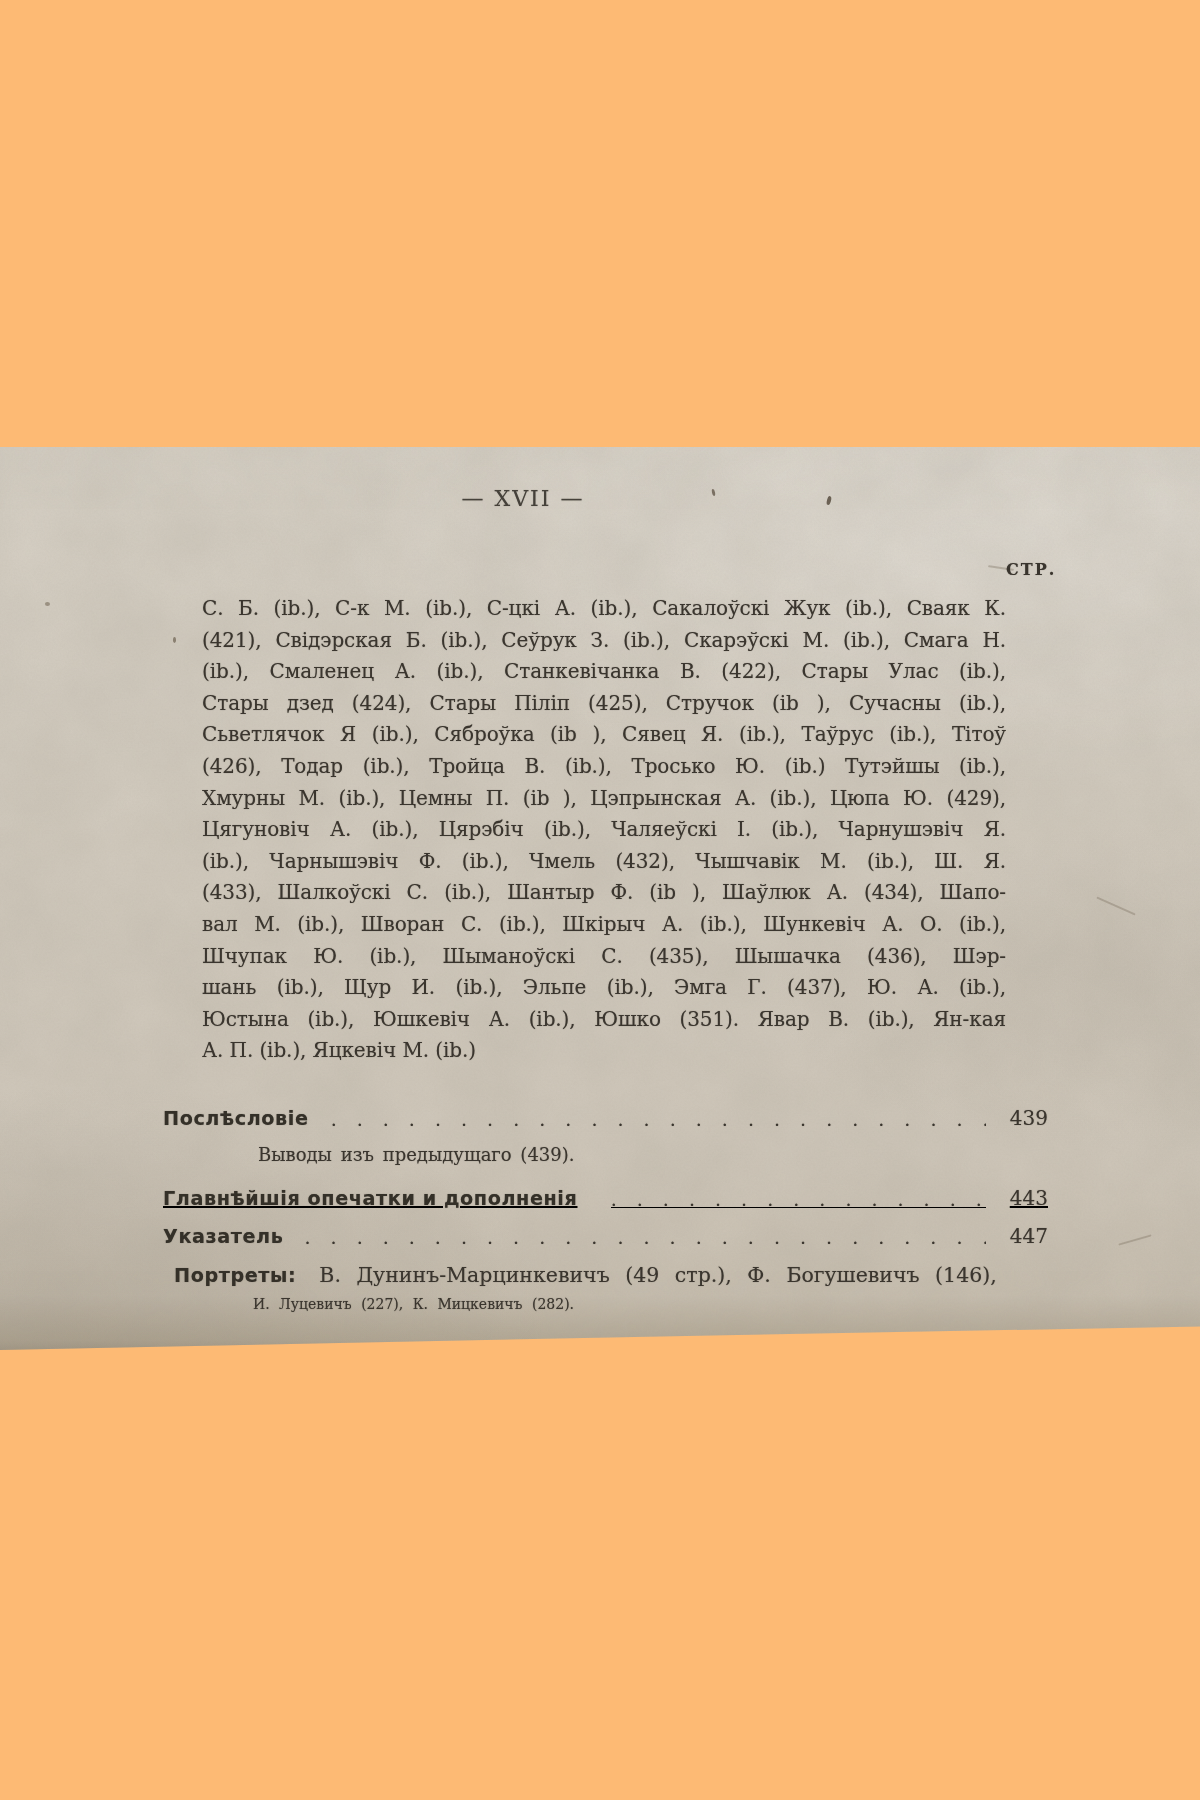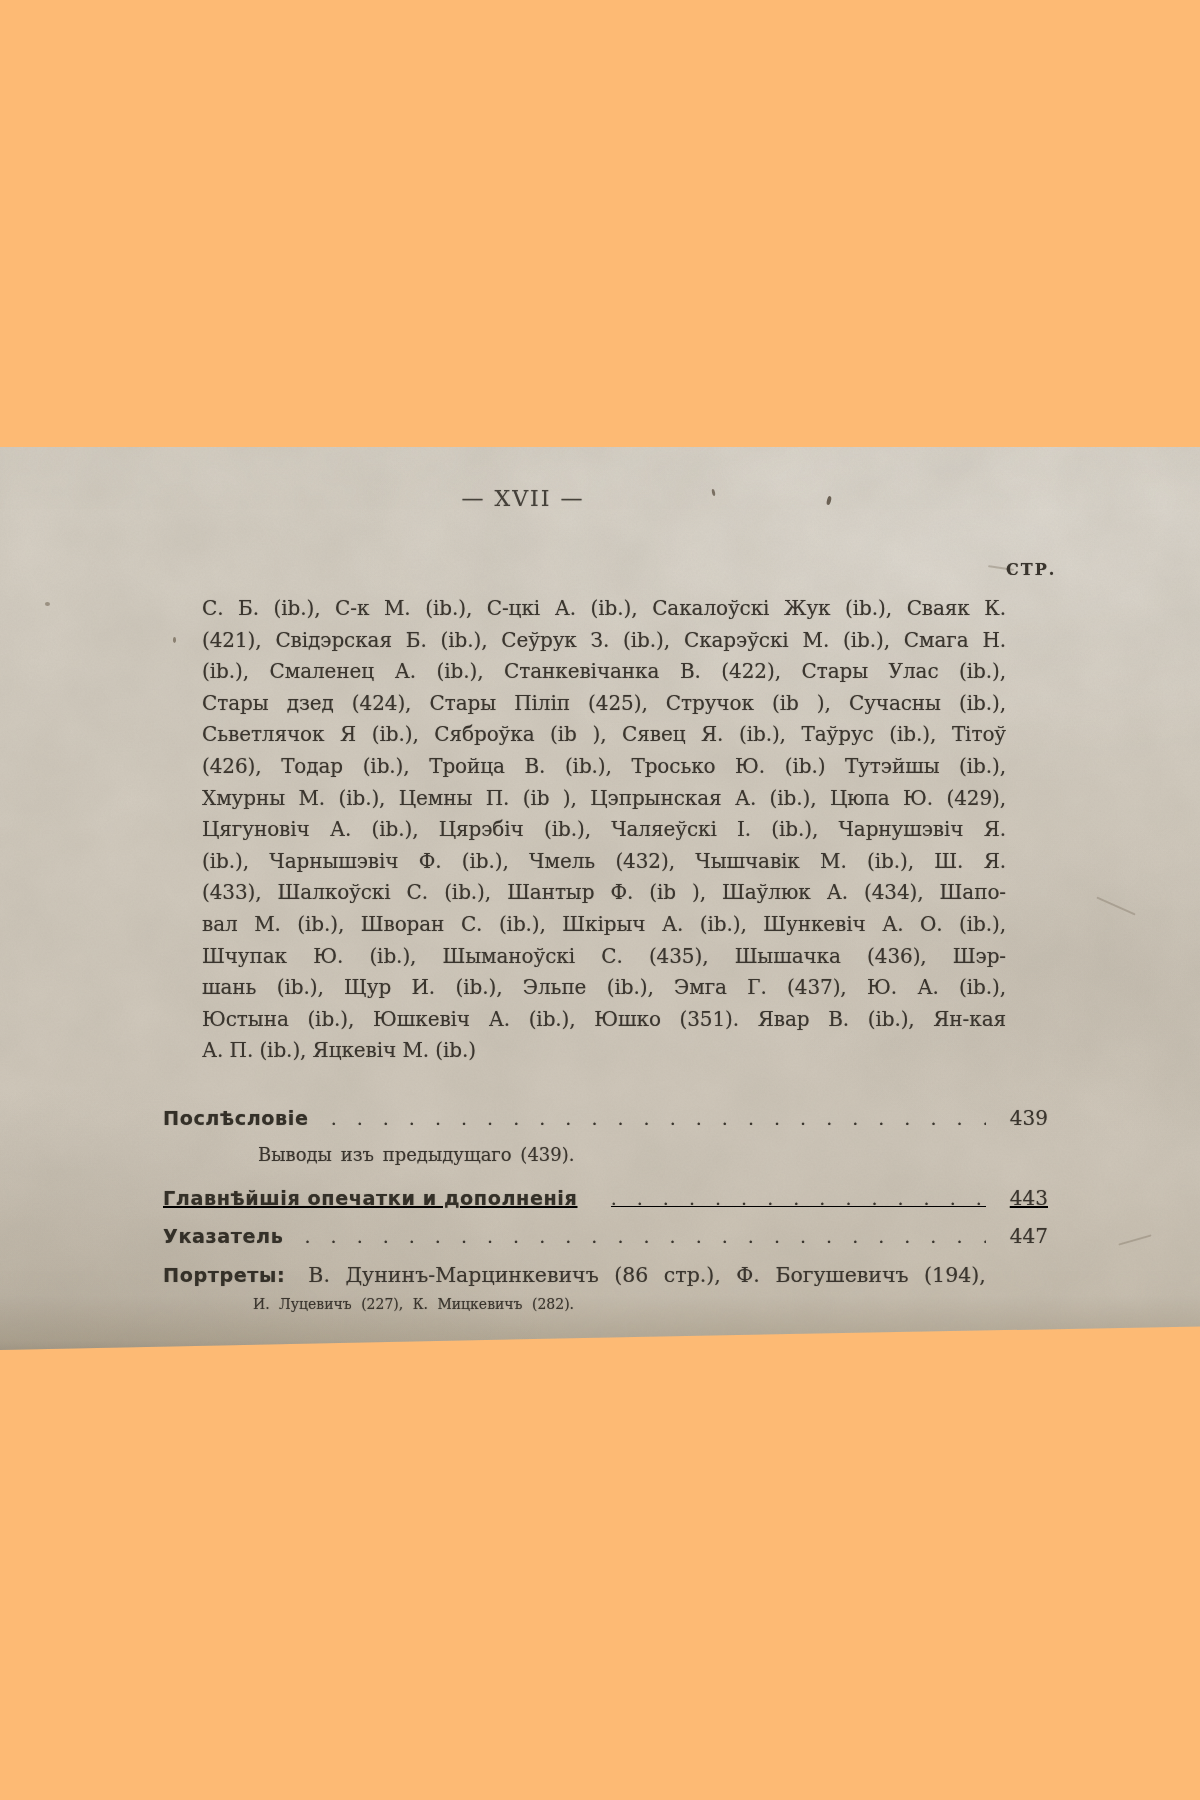--- a/index.html
+++ b/index.html
@@ -31,37 +31,37 @@
   .idx{
     position:absolute;left:202px;top:149px;width:804px;
     font-size:20px;letter-spacing:-0.1px;
   }
   .jline{
     height:31.6px;overflow:hidden;white-space:nowrap;
     text-align:justify;text-align-last:justify;
   }
   .jline.noj{text-align-last:left;}
   .toc-row{
-    position:absolute;left:163px;width:885px;display:flex;align-items:center;
+    position:absolute;left:163px;width:885px;display:flex;align-items:flex-end;
   }
   .toc-label{
     font-family:"DejaVu Sans", sans-serif;font-weight:bold;font-size:20px;
     letter-spacing:0.6px;color:#343028;text-shadow:0 0 1px rgba(52,48,40,0.5);
     white-space:nowrap;flex:0 0 auto;transform:scaleX(0.96);transform-origin:left;
   }
   .dots{
     flex:1 1 auto;overflow:hidden;white-space:nowrap;margin:0 10px 0 16px;
     font-size:19px;word-spacing:14px;color:#3a352e;text-shadow:0 0 1px rgba(58,53,46,0.45);
   }
   .toc-page{
     flex:0 0 52px;text-align:right;font-size:20px;color:#3a352e;
     text-shadow:0 0 1px rgba(58,53,46,0.5);
   }
   .subnote{position:absolute;font-size:18px;word-spacing:3px;}
-  .portraits{position:absolute;left:163px;top:816px;display:flex;align-items:baseline;}
+  .portraits{position:absolute;left:174px;top:816px;display:flex;align-items:baseline;}
   .portraits .toc-label{margin-right:18px;}
   .portraits-text{font-size:20.5px;word-spacing:9px;white-space:nowrap;}
   .portraits-cont{position:absolute;left:253px;top:849px;font-size:14px;word-spacing:5px;}
   .speck{position:absolute;border-radius:45% 55% 50% 50%;pointer-events:none;}
   .s1{left:827px;top:49px;width:4px;height:9px;background:#6b6154;transform:rotate(15deg);}
   .s2{left:712px;top:42px;width:3px;height:7px;background:#7a7063;transform:rotate(-12deg);}
   .s3{left:173px;top:190px;width:3px;height:6px;background:#8a8071;}
   .s4{left:45px;top:155px;width:5px;height:4px;background:#9a9081;}
   .fiber{position:absolute;background:rgba(118,106,90,0.35);border-radius:2px;pointer-events:none;}
   .f1{left:1095px;top:458px;width:42px;height:2px;transform:rotate(24deg);}
@@ -135,19 +135,19 @@
     </div>
 
     <div class="toc-row" style="top:777px;">
       <span class="toc-label">Указатель</span>
       <span class="dots">. . . . . . . . . . . . . . . . . . . . . . . . . . . . . . . . . . . . . . . . . . . . . . . . . . . . . . . . . . . .</span>
       <span class="toc-page">447</span>
     </div>
 
     <div class="portraits">
       <span class="toc-label">Портреты:</span>
-      <span class="portraits-text ink">В. Дунинъ-Марцинкевичъ (86 стр.), Ф. Богушевичъ (194),</span>
+      <span class="portraits-text ink">В. Дунинъ-Марцинкевичъ (49 стр.), Ф. Богушевичъ (146),</span>
     </div>
 
     <div class="portraits-cont ink">И. Луцевичъ (227), К. Мицкевичъ (282).</div>
 
   </div>
 </div>
 
 </body></html>

